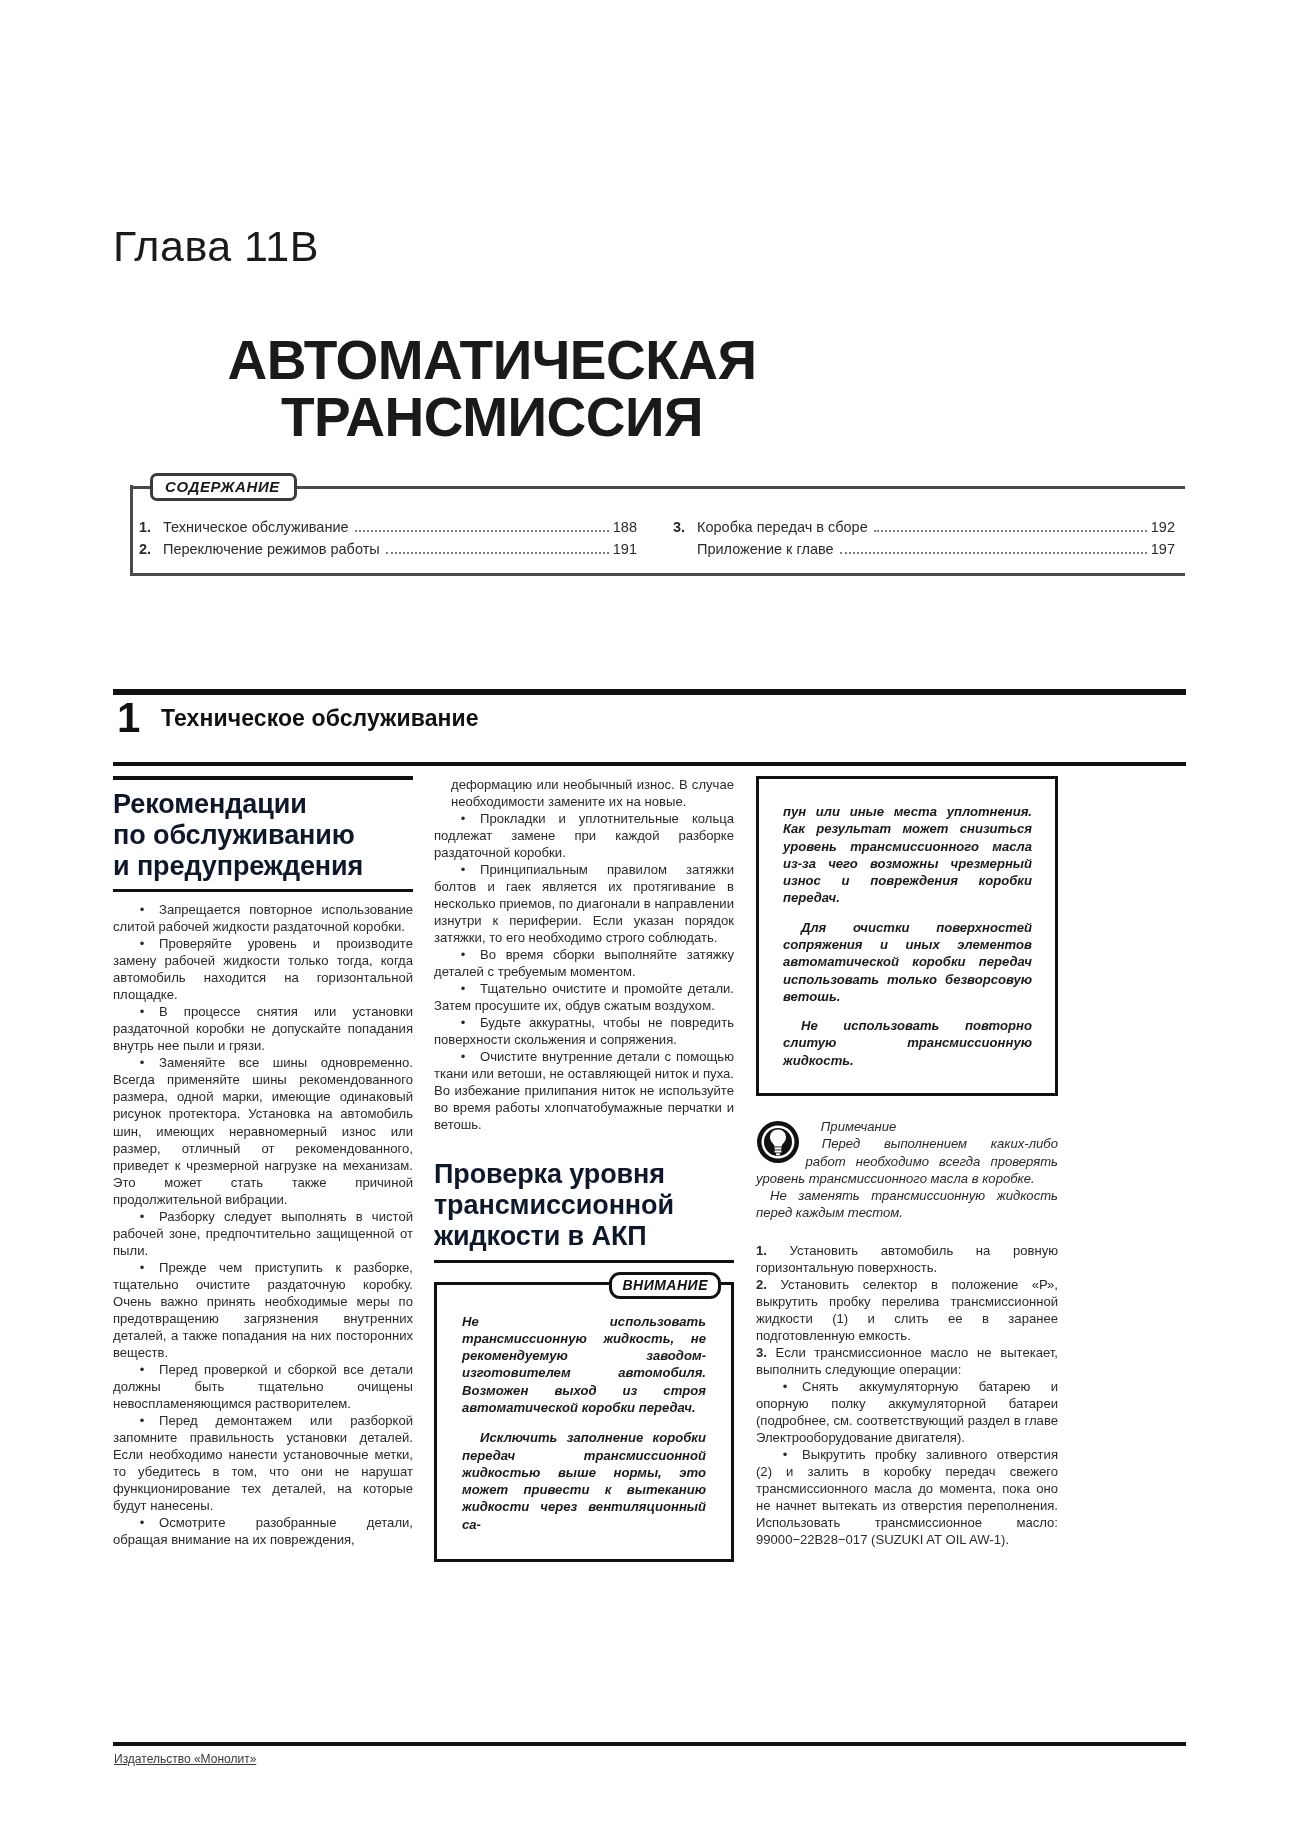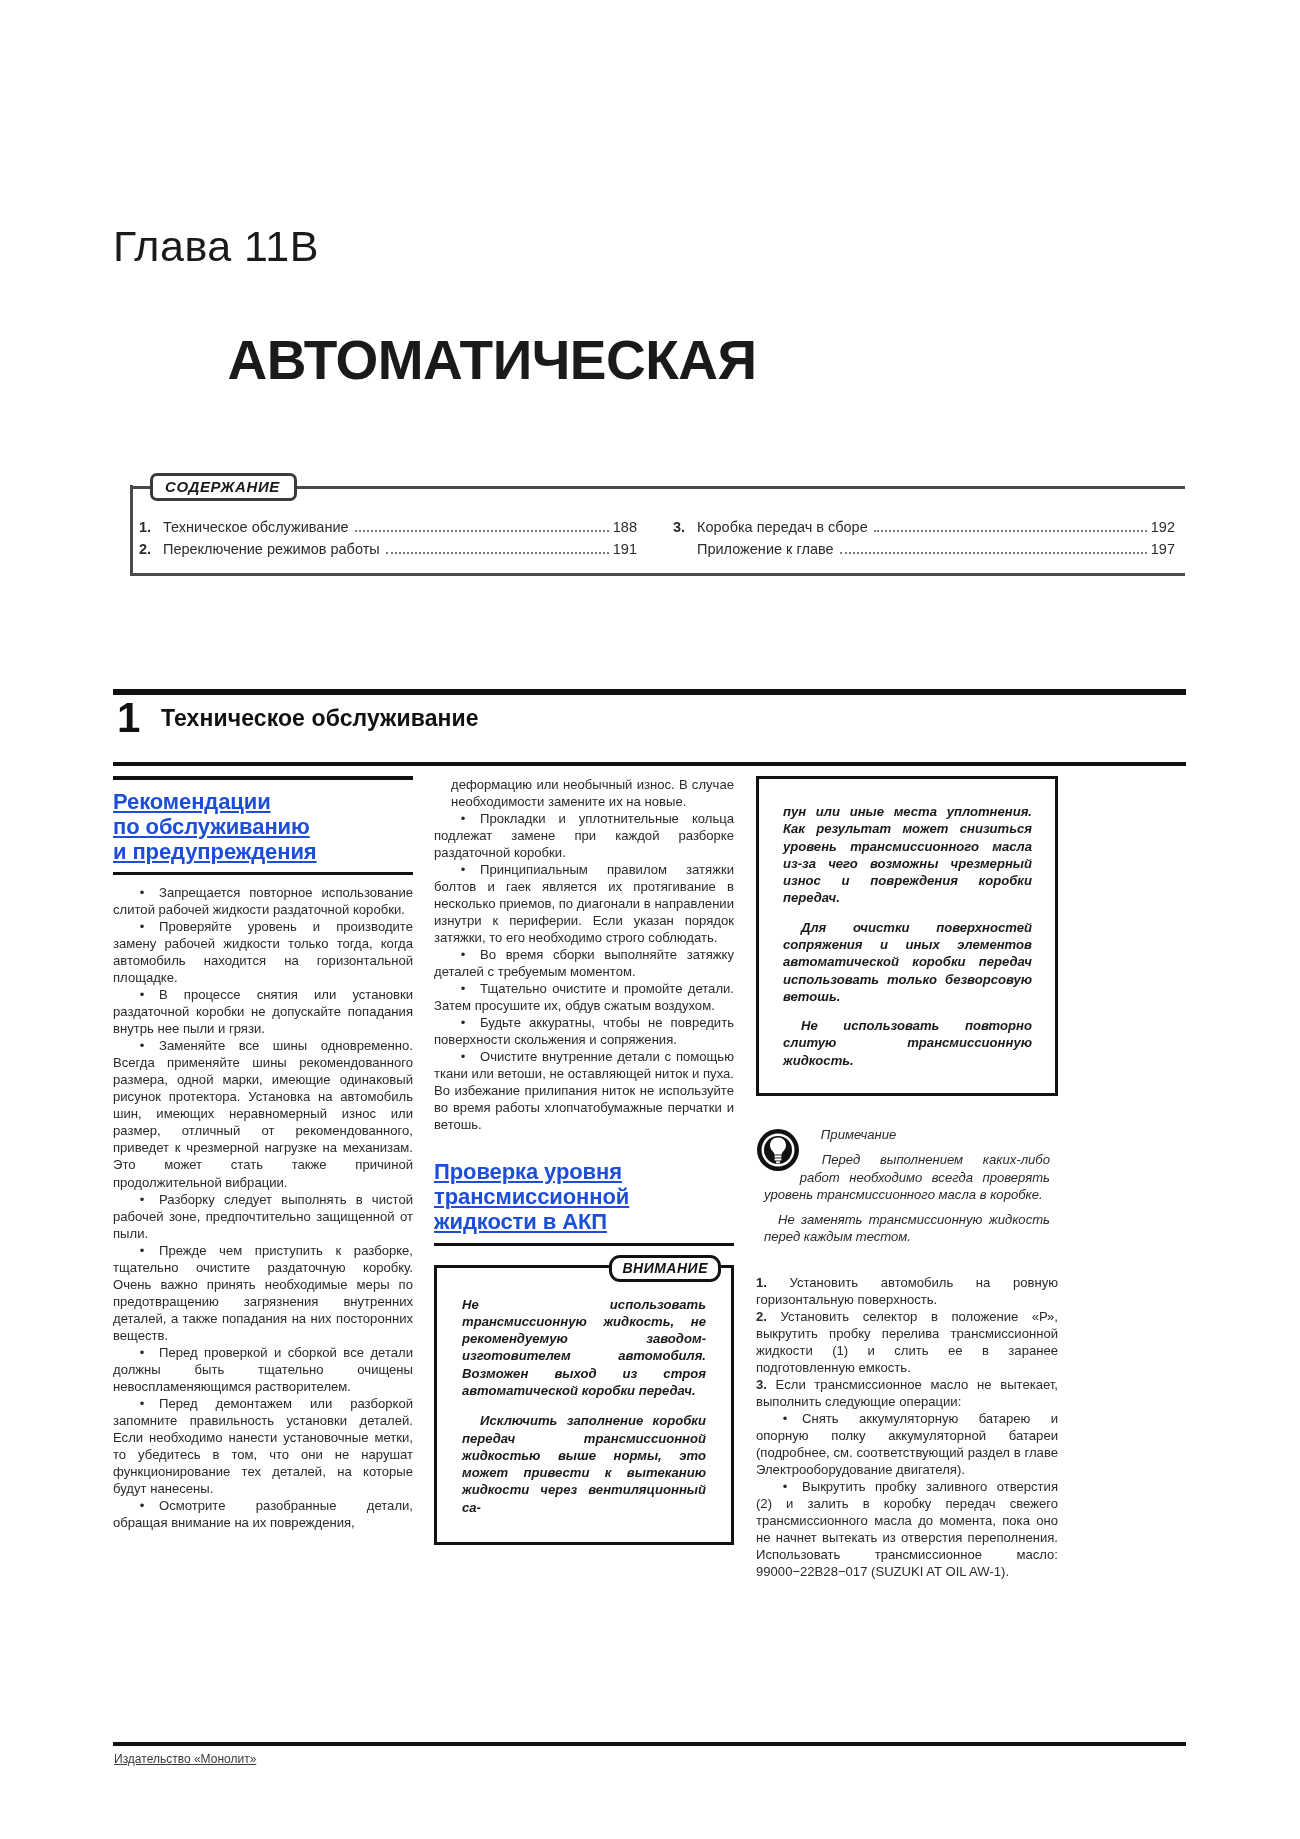--- a/index.html
+++ b/index.html
@@ -187,27 +187,26 @@
     text-align: center;
     margin-left: 12px;
   }
   p.num {
     margin: 0;
   }
   p.num .n { font-weight: 700; }
 
   
   h3.subhead {
-    font-size: 22px;
+    font-size: 27px;
     font-weight: 700;
     line-height: 1.14;
     margin: 0;
-    color: #1d4ed8;
+    color: #0f172a;
     letter-spacing: -0.1px;
-    text-decoration: underline;
   }
   .hr-thick {
     height: 4px;
     background: #111111;
     margin: 0 0 9px 0;
   }
   .hr-thin {
     height: 3px;
     background: #111111;
     margin: 8px 0 9px 0;
@@ -268,21 +267,21 @@
     color: #2a2a2a;
     text-align: justify;
   }
   .note .bulb {
     float: left;
     width: 44px;
     height: 44px;
     margin: 2px 9px 2px 0;
     shape-outside: circle(50%);
   }
-  .note p { margin: 8px; }
+  .note p { margin: 0; }
   .note p.n-head { text-indent: 14px; font-style: italic; }
   .note p.n-body { text-indent: 14px; }
 
   
   .footer-rule {
     position: absolute;
     left: 113px;
     top: 1742px;
     width: 1073px;
     height: 4px;
@@ -299,20 +298,21 @@
 </style>
 </head>
 <body>
 
 <div class="page">
 
   <div class="chapter-label">Глава 11В</div>
 
   <div class="chapter-title">
     <span class="ln">АВТОМАТИЧЕСКАЯ</span>
+    <span class="ln">ТРАНСМИССИЯ</span>
   </div>
 
   <div class="toc-topline"></div>
   <div class="toc-badge">СОДЕРЖАНИЕ</div>
   <div class="toc">
     <div class="toc-cols">
       <div class="toc-col left">
         <div class="toc-row">
           <span class="toc-num">1.</span>
           <span class="toc-name">Техническое обслуживание</span>

